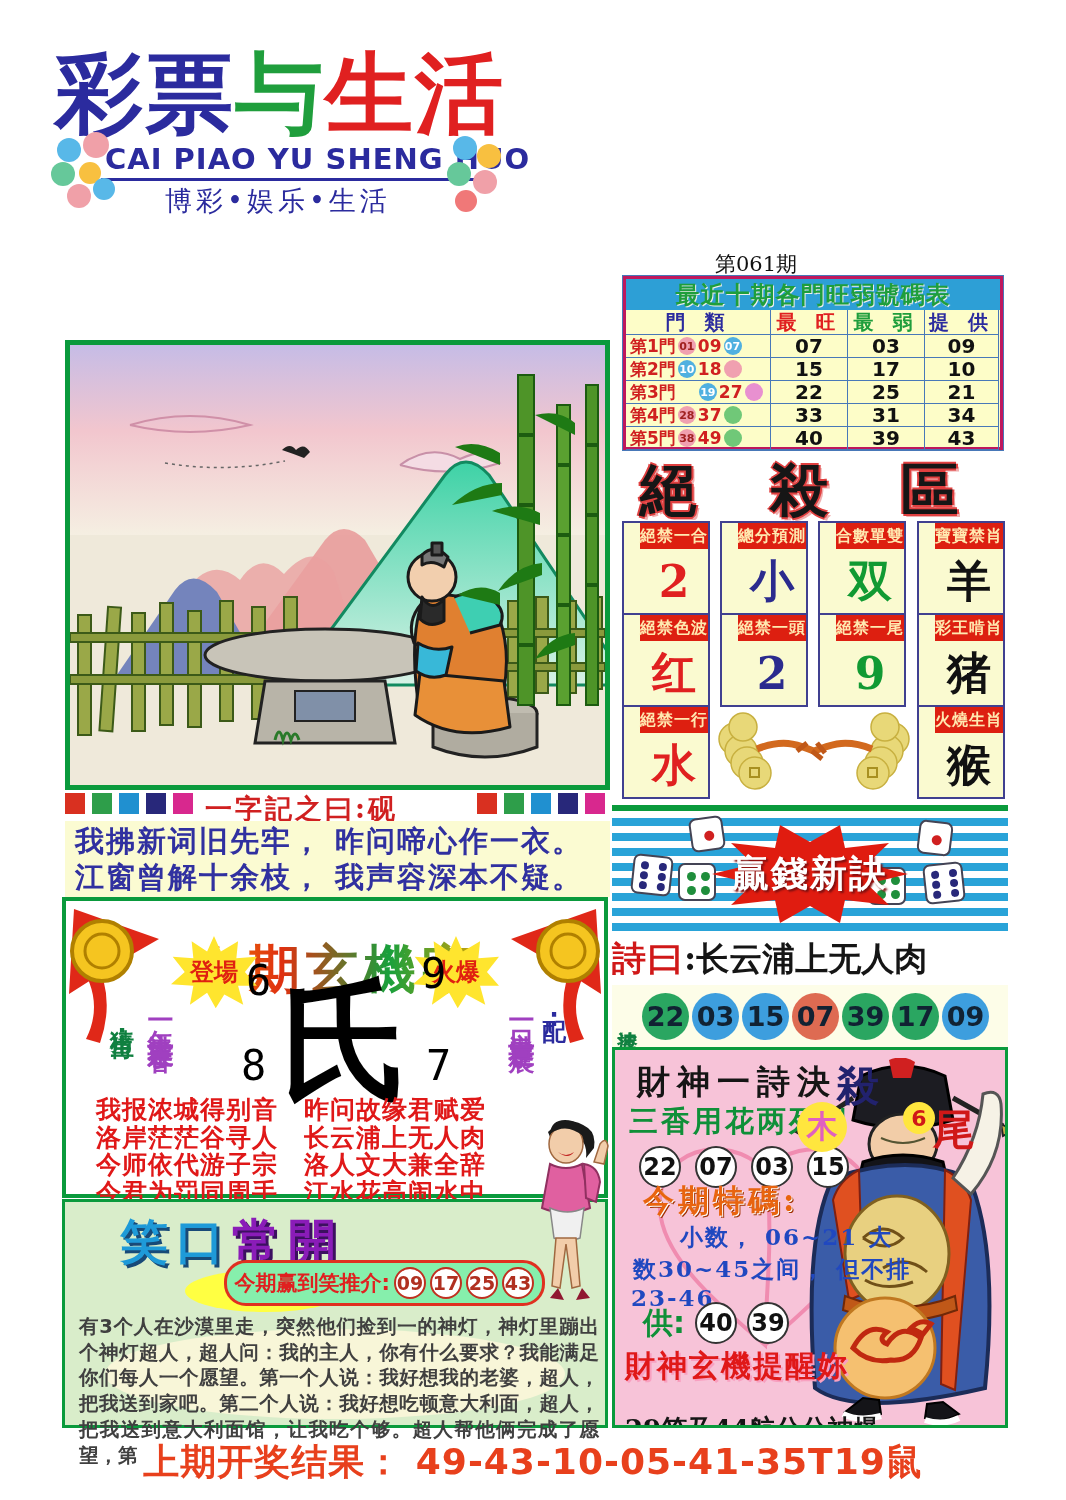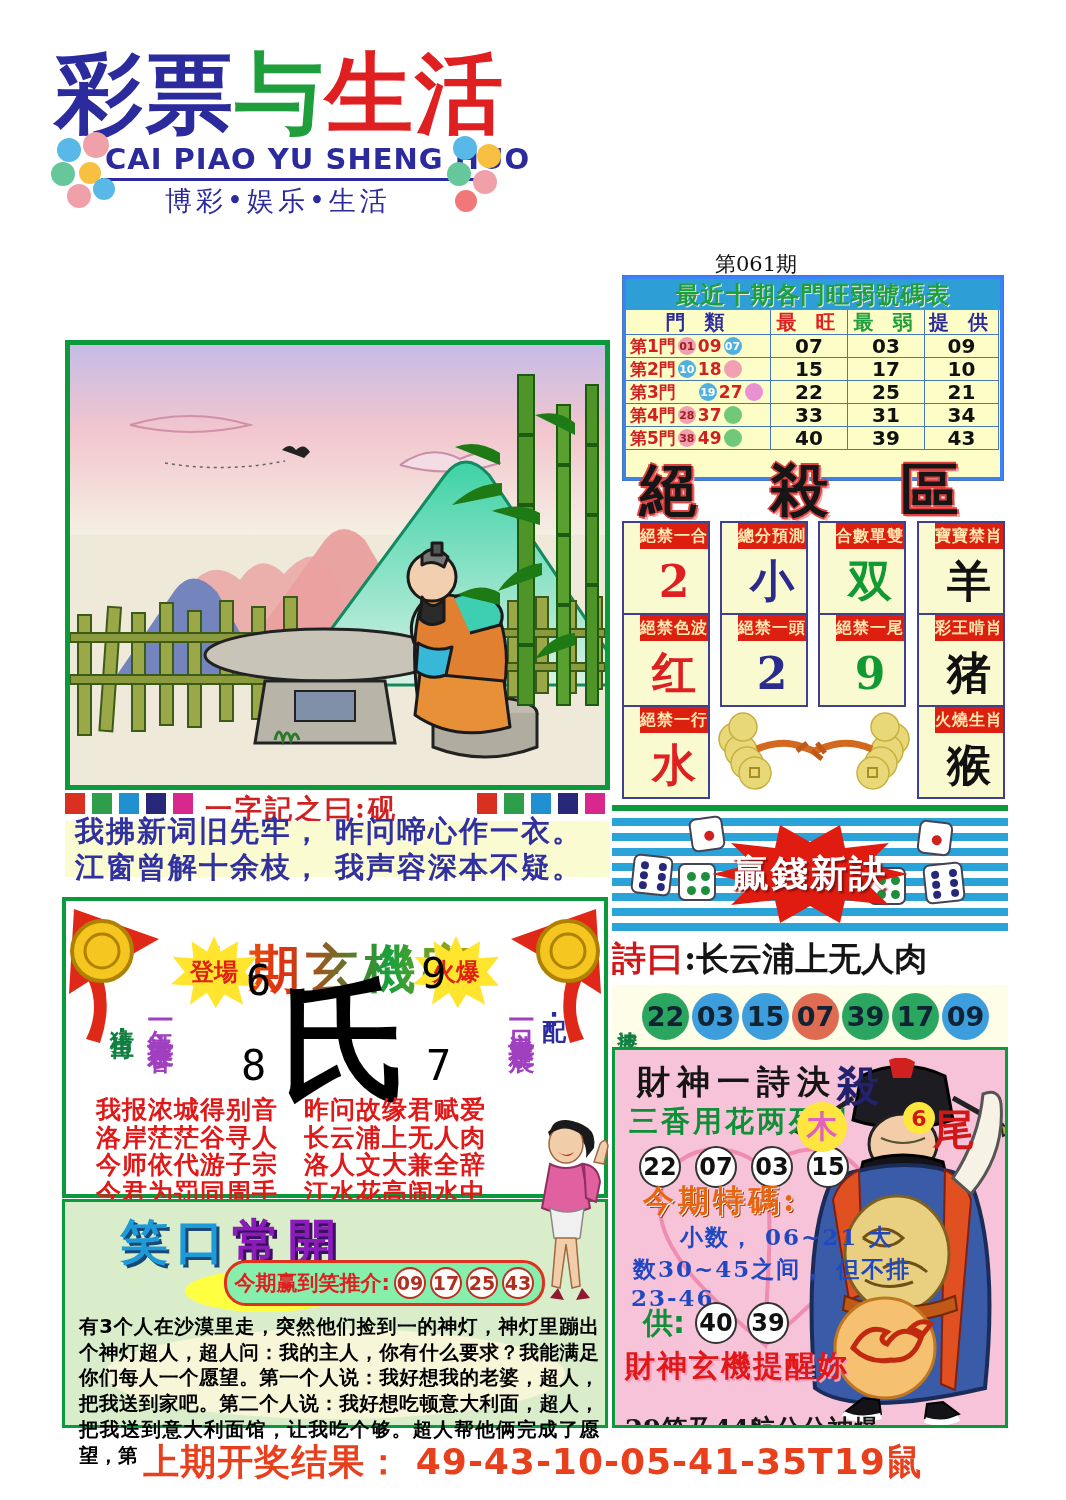--- a/index.html
+++ b/index.html
@@ -16,22 +16,22 @@
               color:#2b2b9e; letter-spacing:1px; white-space:nowrap; }
   .mast-rule { position:absolute; top:128px; left:46px; width:380px; height:3px; background:#2b2b9e; }
   .mast-tag { position:absolute; top:133px; left:110px; font-size:27px; color:#2b2b9e;
               font-family:"DejaVu Serif", serif; letter-spacing:4px; }
   .ball { position:absolute; border-radius:50%; }
 
   
   .issue { left:715px; top:250px; font-size:21px; color:#111; font-family:"DejaVu Serif", serif; }
 
   
-  .hctable { left:623px; top:276px; width:380px; height:204px; background:#fdfdc8;
-             border:3px solid #3b82f6; outline:1px solid #4878b8; }
+  .hctable { left:623px; top:276px; width:380px; height:174px; background:#fdfdc8;
+             border:3px solid #be185d; outline:1px solid #4878b8; }
   .hc-head { height:31px; background:#2d9fd6; color:#1f9e3c; font-weight:900; font-size:24px;
              display:flex; align-items:center; justify-content:center; letter-spacing:1px;
              text-shadow:1px 1px 0 #eee; white-space:nowrap; }
   .hc-grid { display:grid; grid-template-columns:145px 77px 77px 74px; }
   .hc-cell { border-right:1px solid #4878b8; border-bottom:1px solid #4878b8;
              display:flex; align-items:center; justify-content:center; font-size:20px; height:23px; }
   .hc-colhead { font-weight:900; letter-spacing:6px; height:25px; }
   .ch-blue{color:#2b2b9e;} .ch-red{color:#e02020;} .ch-green{color:#1f9e3c;}
   .hc-gate { color:#d02020; font-weight:700; font-size:17px; gap:2px; justify-content:flex-start; padding-left:4px;}
   .hc-val  { color:#111; font-weight:700; }
@@ -51,21 +51,21 @@
   .v-red{color:#e02020;} .v-navy{color:#2b2b8e;} .v-green{color:#119a33;} .v-black{color:#111;}
 
   
   .painting { left:65px; top:340px; width:545px; height:450px; border:5px solid #0a9a3c; background:#f3ecdf; }
 
   
   .riddle-row { left:65px; top:791px; width:545px; height:28px; }
   .sq { position:absolute; top:2px; width:20px; height:21px; }
   .riddle-text { position:absolute; left:140px; top:0; font-size:27px; font-weight:900; color:#d02020;
                  font-family:"DejaVu Serif", serif; letter-spacing:3px; }
-  .poem-box { left:65px; top:821px; width:545px; height:56px; background:#fbfbd2;
+  .poem-box { left:65px; top:821px; width:545px; height:76px; background:#fbfbd2;
               display:flex; flex-direction:column; justify-content:center; padding-left:10px; }
   .poem-line { font-size:29px; font-weight:900; color:#3030a0; font-family:"DejaVu Serif", serif;
                letter-spacing:2px; line-height:1.25; white-space:nowrap; }
 
   
   .mystic { left:62px; top:897px; width:546px; height:301px; background:#fff; border:4px solid #0a9a3c; }
   .mys-title { position:absolute; left:0; right:0; top:6px; text-align:center; font-size:52px; font-weight:900;
                background:linear-gradient(90deg,#18a03c,#f0a000,#e03010,#18a03c,#f0a000,#e03010);
                -webkit-background-clip:text; background-clip:text; color:transparent; letter-spacing:6px;margin-top:28px;}
   .burst { position:absolute; width:86px; height:72px; }
@@ -93,21 +93,21 @@
   .jt-blue{ color:#1e9ad8; text-shadow:3px 3px 0 #184a78; } .jt-purple{ color:#8a1cb8; text-shadow:3px 3px 0 #3c1060;}
   .lamp { position:absolute; left:120px; top:68px; width:160px; height:42px; background:#ffff42;
           border-radius:50%; display:flex; align-items:center; justify-content:center;
           color:#8a1cb8; font-weight:900; font-size:25px; font-family:"DejaVu Serif", serif;}
   .tipbox { position:absolute; right:60px; top:58px; height:46px; border:3px solid #e03020; border-radius:22px;
             background:#86efac; display:flex; align-items:center; padding:0 8px; gap:4px; }
   .tiplab { color:#e02020; font-weight:900; font-size:21px; white-space:nowrap; }
   .tipnum { width:32px; height:32px; border:2px solid #c03020; border-radius:50%; background:#fff;
             color:#b03020; font-weight:900; font-size:19px; display:flex; align-items:center; justify-content:center;}
   .joke-body { position:absolute; left:14px; top:112px; width:520px; font-size:19.5px; font-weight:700;
-               color:#000000; line-height:1.32; text-align:justify; }
+               color:#404040; line-height:1.32; text-align:justify; }
 
   
   .winband { left:612px; top:805px; width:396px; height:128px; border-top:6px solid #0a9a3c;
              background:repeating-linear-gradient(180deg,#ffffff 0 7px,#29a3d8 7px 15px); }
   .starwrap { position:absolute; left:95px; top:8px; width:206px; height:110px; }
   .starwrap span { position:absolute; inset:0; display:flex; align-items:center; justify-content:center;
                    color:#fff; font-size:37px; font-weight:900; letter-spacing:2px;
                    text-shadow:2px 2px 2px #801010; font-family:"DejaVu Serif", serif;}
   .die { position:absolute; background:#fff; border:2px solid #445; border-radius:7px; }
   .pip { position:absolute; border-radius:50%; }

